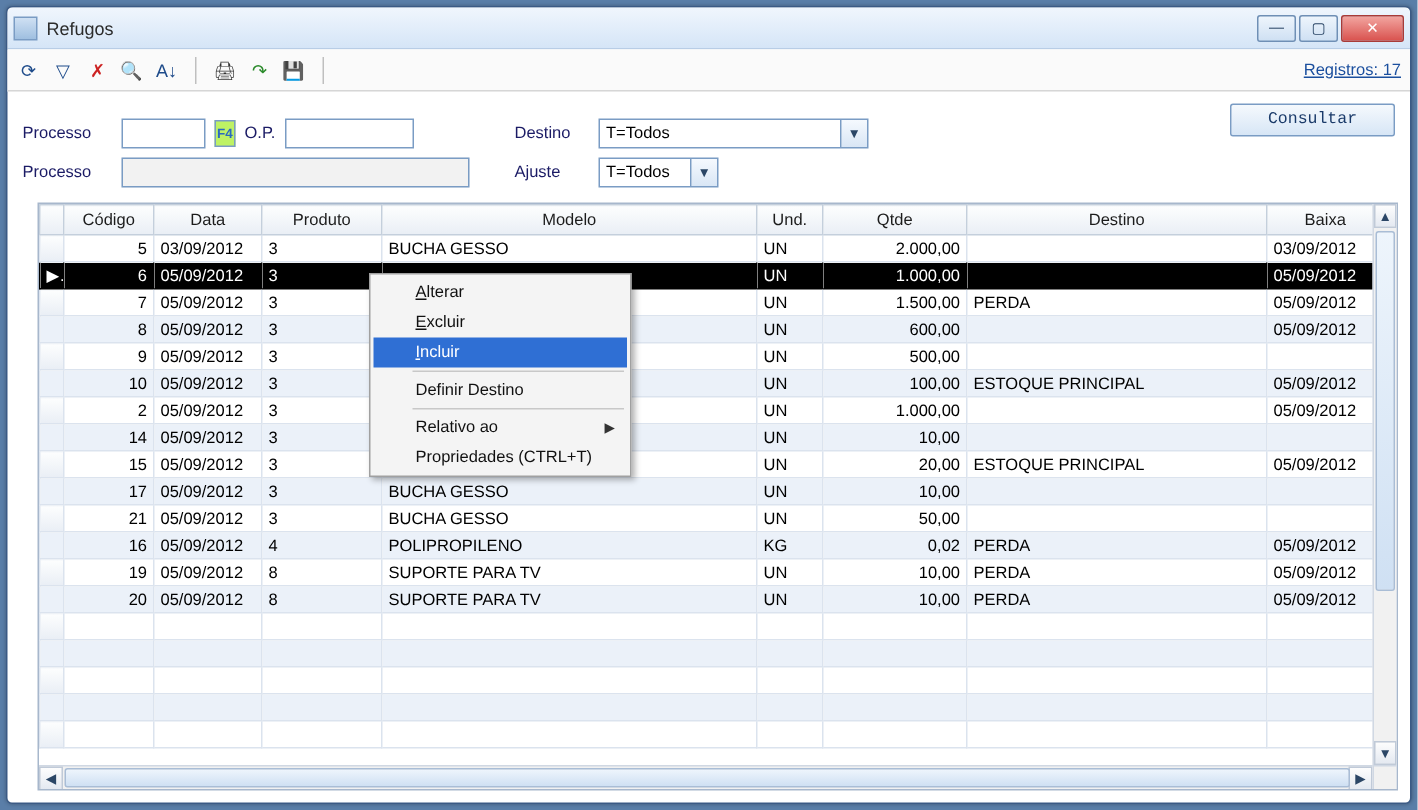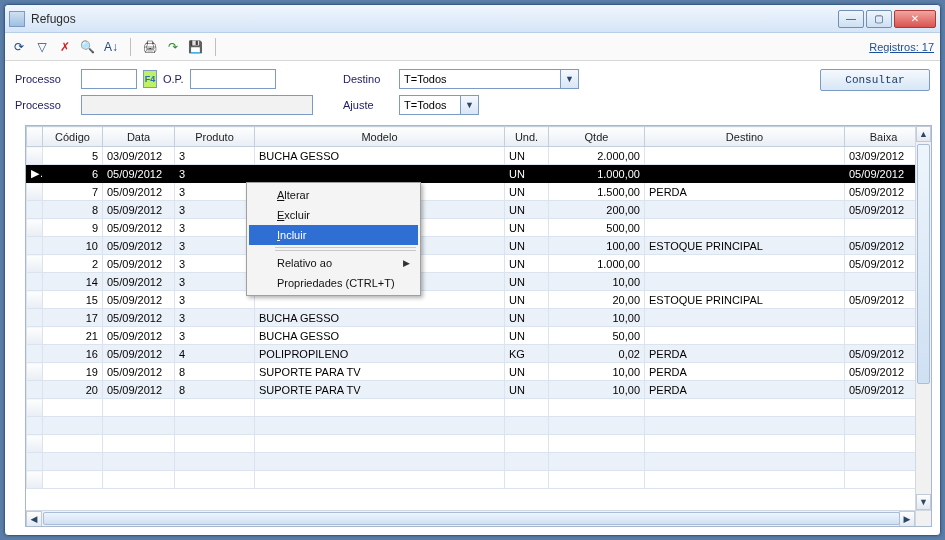--- a/index.html
+++ b/index.html
@@ -83,21 +83,21 @@
   .registros {
     color:#1b4f9e;
     text-decoration: underline;
   }
   .filter-area {
     padding: 8px 10px 4px 10px;
     display: flex;
     align-items: flex-start;
     gap: 10px;
   }
-  .filter-col { display:flex; flex-direction:column; gap:6px; }
+  .filter-col { display:flex; flex-direction:column; gap:6px;margin-top:10px; }
   .filter-row { display:flex; align-items:center; gap:6px; }
   .label { color:#1b1b65; }
   .input {
     border:1px solid #7a9cc4;
     height:20px;
     background:#fff;
     padding: 0 2px;
   }
   .input.small { width:56px; }
   .input.mid { width:86px; }
@@ -362,21 +362,21 @@
             <td>PERDA</td>
             <td>05/09/2012</td>
           </tr>
           <tr class="alt">
             <td class="gutter-col"></td>
             <td class="num">8</td>
             <td>05/09/2012</td>
             <td>3</td>
             <td></td>
             <td>UN</td>
-            <td class="num">200,00</td>
+            <td class="num">600,00</td>
             <td></td>
             <td>05/09/2012</td>
           </tr>
           <tr>
             <td class="gutter-col"></td>
             <td class="num">9</td>
             <td>05/09/2012</td>
             <td>3</td>
             <td></td>
             <td>UN</td>
@@ -560,20 +560,23 @@
     <div class="ctx-item">
         <span><span class="ul">A</span><span>lterar</span></span>
       </div>
     <div class="ctx-item">
         <span><span class="ul">E</span><span>xcluir</span></span>
       </div>
     <div class="ctx-item hover">
         <span><span class="ul">I</span><span>ncluir</span></span>
       </div>
     <div class="ctx-sep"></div>
+    <div class="ctx-item">
+        <span>Definir Destino</span>
+      </div>
     <div class="ctx-sep"></div>
     <div class="ctx-item">
         <span>Relativo ao</span>
         <span class="sub-arrow">▶</span>
       </div>
     <div class="ctx-item">
         <span>Propriedades (CTRL+T)</span>
       </div>
   </div>
 

